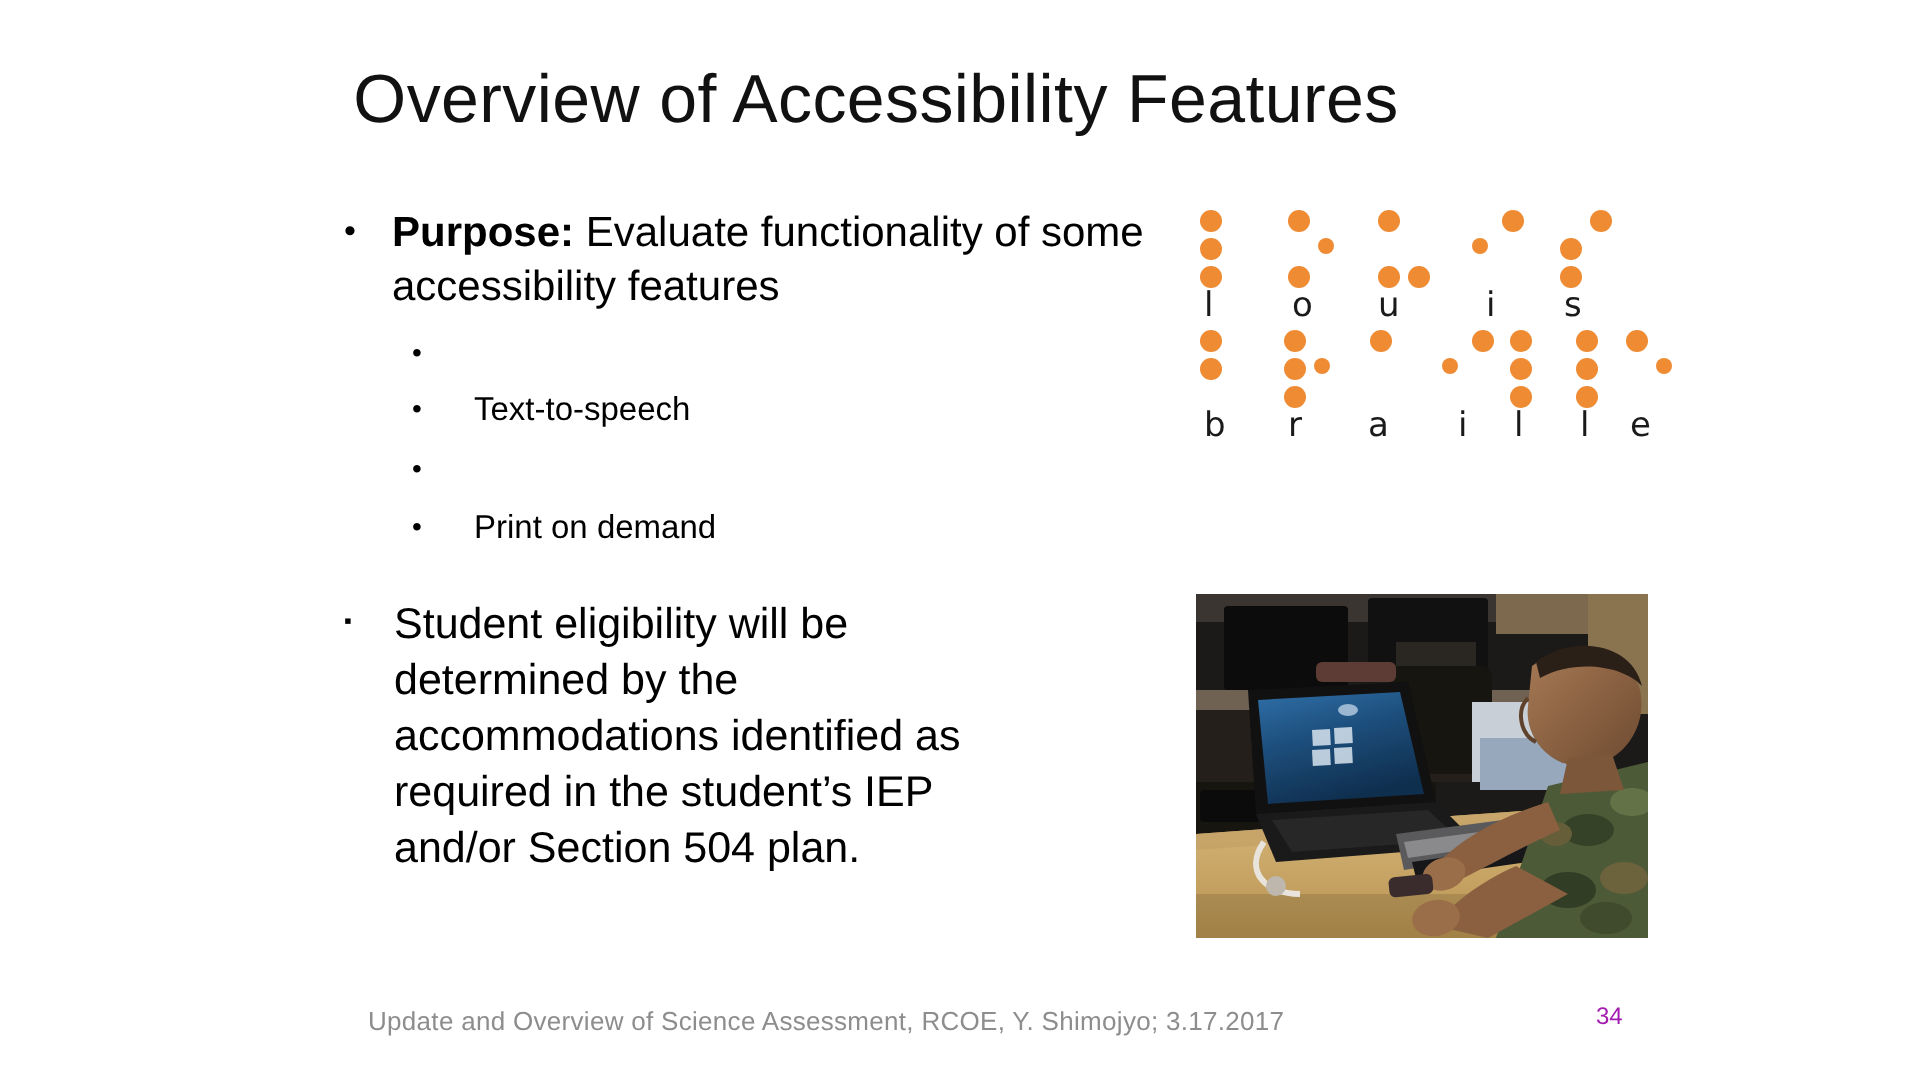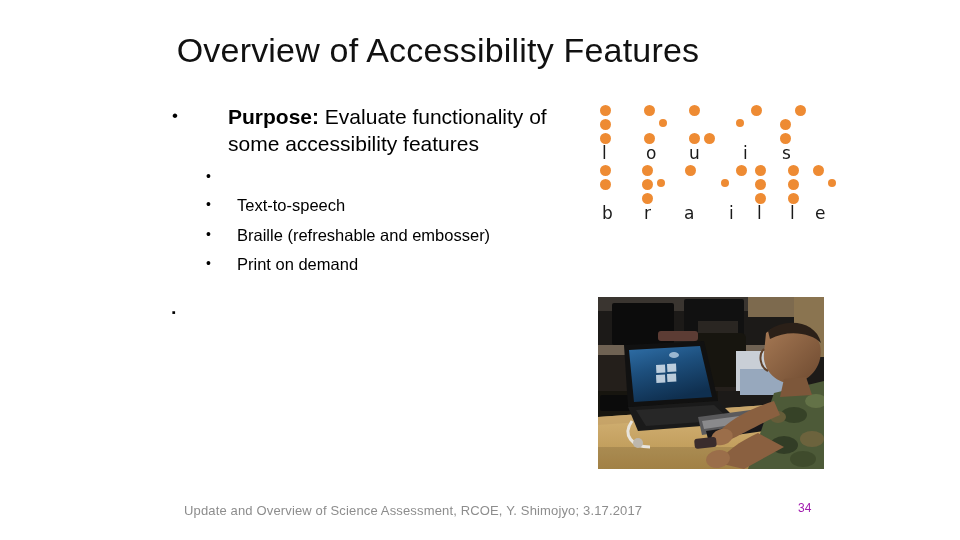--- a/index.html
+++ b/index.html
@@ -46,21 +46,21 @@
     line-height: 1.28;
     margin-bottom: 2px;
   }
   .bullet-l1 .marker {
     width: 24px;
     flex: 0 0 24px;
     font-size: 17px;
     line-height: 1.45;
     text-align: left;
   }
-  .bullet-l1 .body { flex: 1 1 auto; margin-left: 32px; }
+  .bullet-l1 .body { flex: 1 1 auto; }
   .bullet-l1 .lead { font-weight: 600; }
 
   
   .sub-list {
     margin: 11px 0 0 34px;
   }
   .bullet-l2 {
     display: flex;
     align-items: flex-start;
     font-size: 16.5px;
@@ -184,33 +184,33 @@
       <span class="marker">•</span>
     </div>
 
     <div class="bullet-l2">
       <span class="marker">•</span>
       <span>Text-to-speech</span>
     </div>
 
     <div class="bullet-l2">
       <span class="marker">•</span>
-      <span>Braille (refreshable and embosser)</span>
     </div>
 
     <div class="bullet-l2">
       <span class="marker">•</span>
       <span>Print on demand</span>
     </div>
 
   </div>
 
   <div class="block-2">
     <div class="bullet-sq">
       <span class="marker">▪</span>
+      <span class="body">Student eligibility will be determined by the accommodations identified as required in the student’s IEP and/or Section 504 plan.</span>
     </div>
   </div>
 
 </div>
 
 <div class="braille-logo">
 
   <div class="braille-row">
 
     <div class="braille-cell" style="left:4px;">

